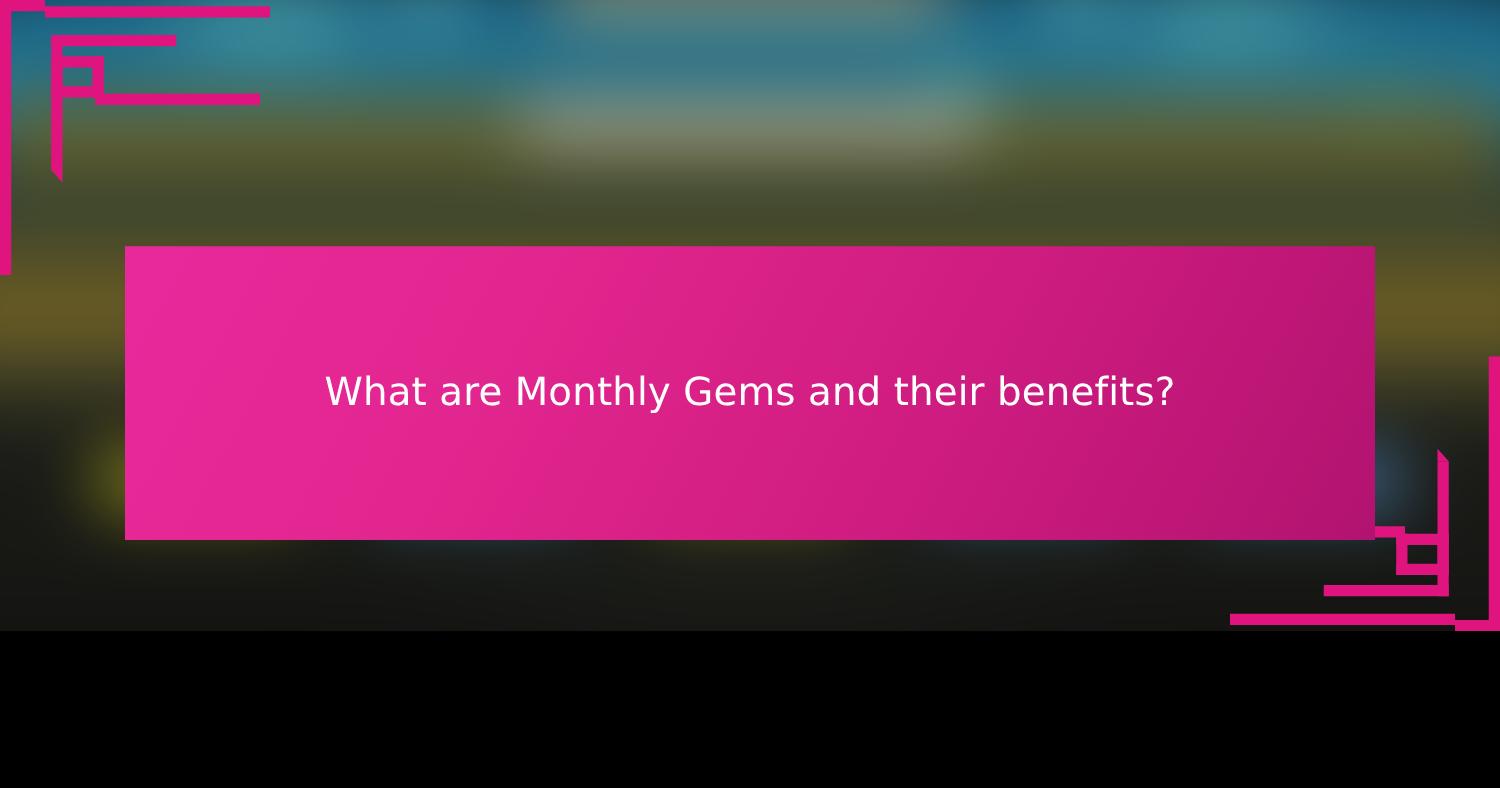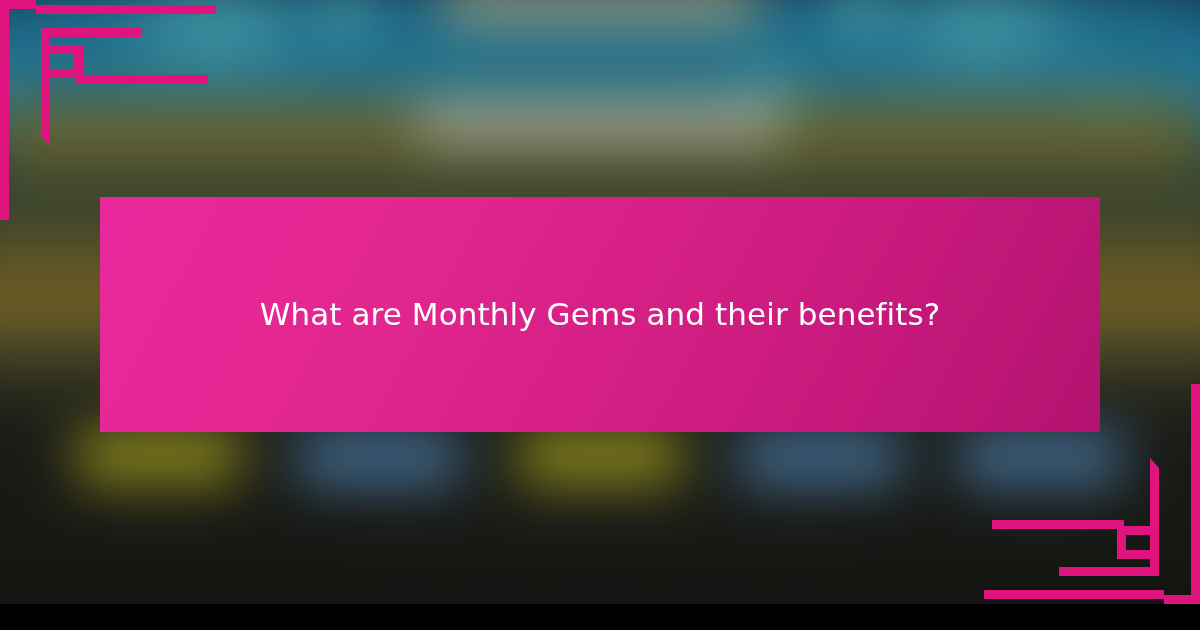--- a/index.html
+++ b/index.html
@@ -8,21 +8,21 @@
     padding: 0;
     background: #000;
   }
   body {
     font-family: "DejaVu Sans", sans-serif;
   }
 
   .stage {
     position: relative;
     width: 1200px;
-    height: 604px;
+    height: 505px;
     overflow: hidden;
     background: #141313;
   }
 
   
   .backdrop {
     position: absolute;
     inset: -40px;
     overflow: hidden;
     filter: blur(26px) saturate(1.05) brightness(0.92);

